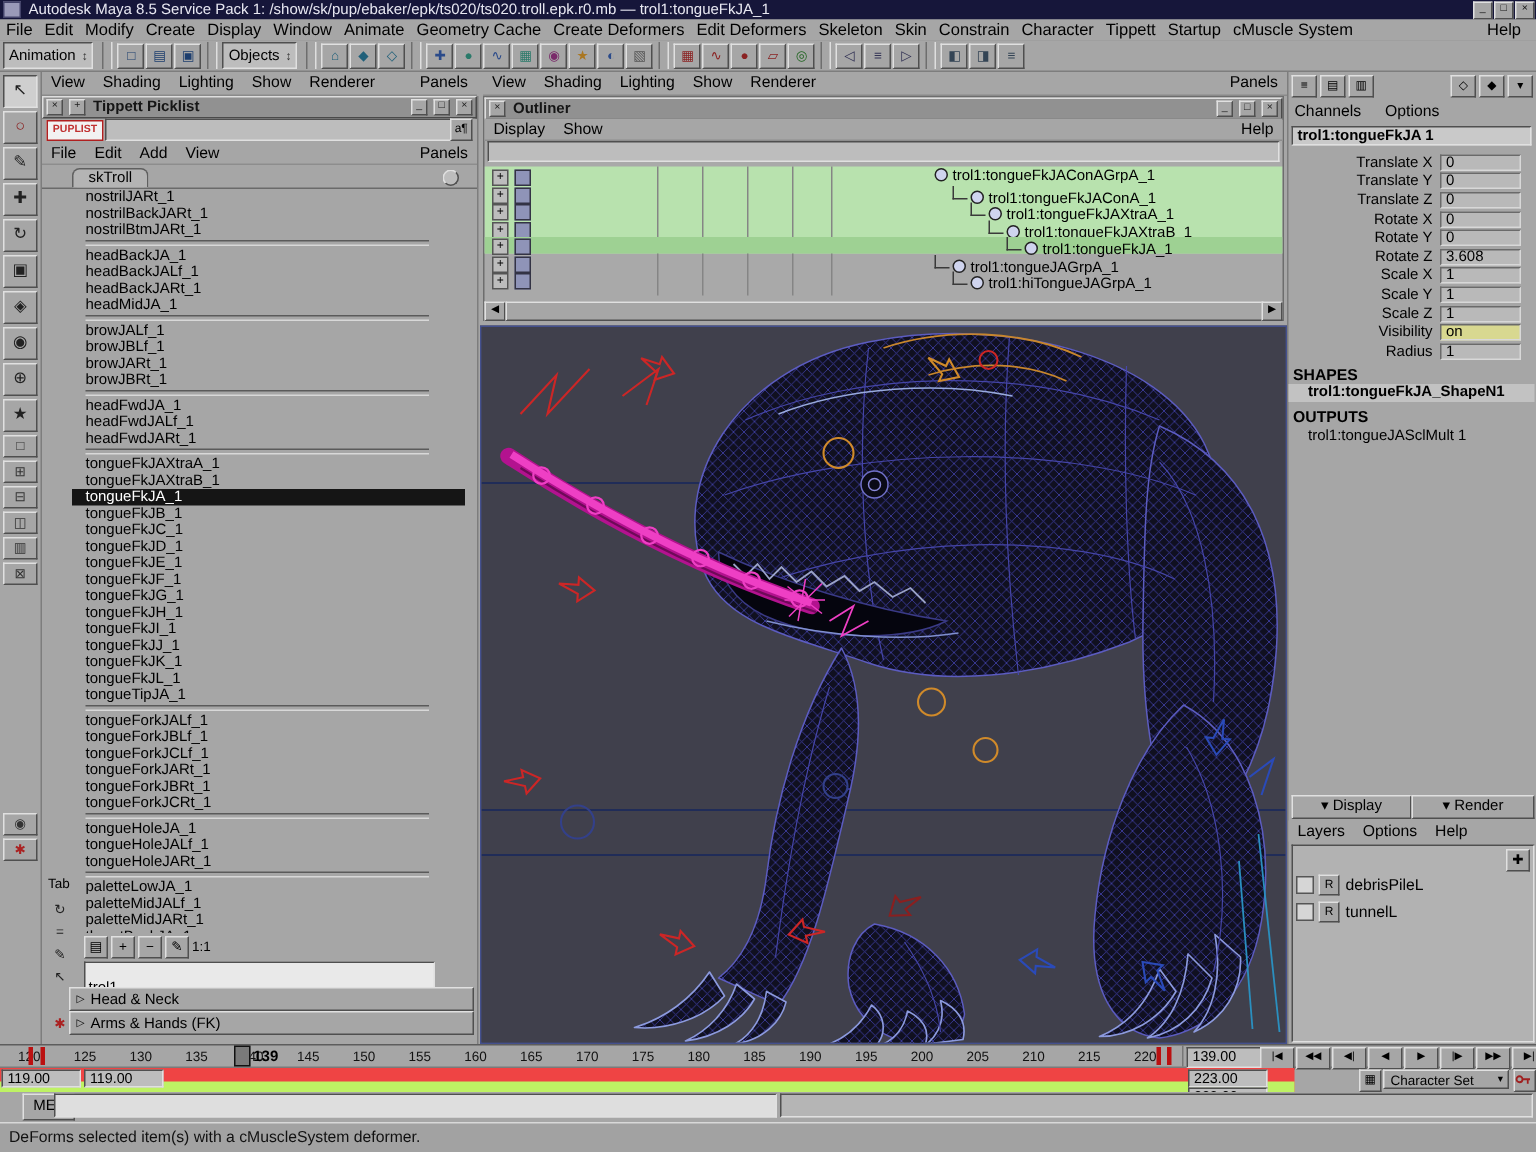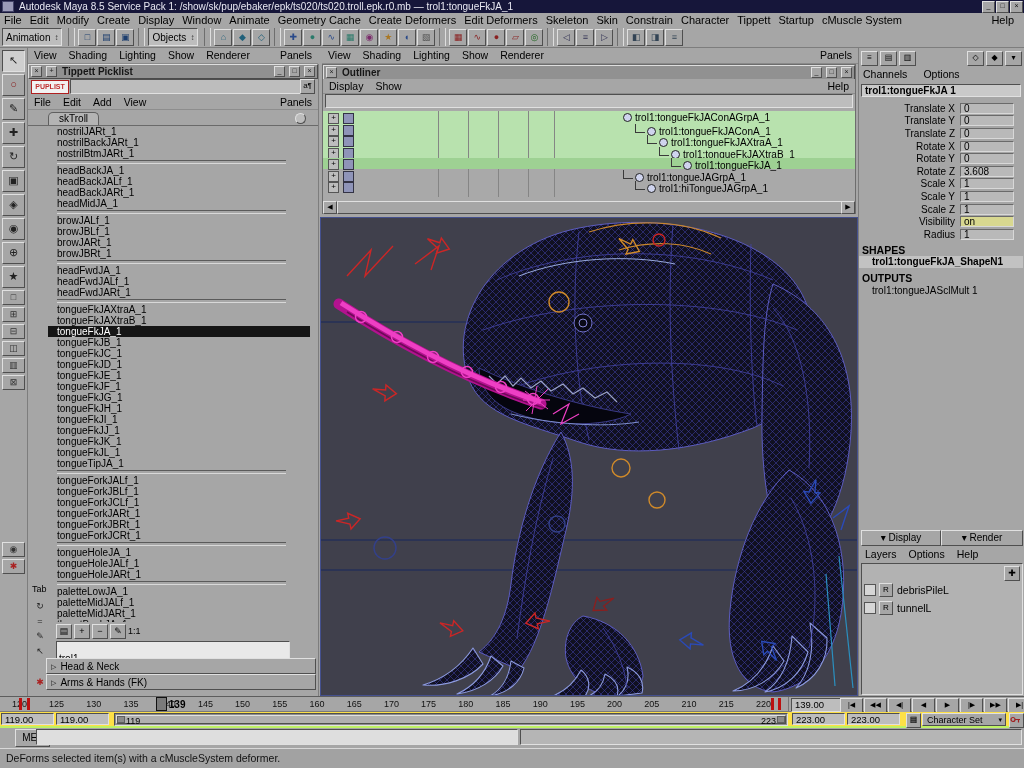--- a/index.html
+++ b/index.html
@@ -138,21 +138,21 @@
   .tick{position:absolute;top:2px;width:20px;text-align:center;font-size:9px;color:#111;}
   .keytick{position:absolute;top:1px;width:3px;height:12px;background:#bb1111;}
   .tmarker{position:absolute;top:0;width:11px;height:14px;background:#7a7a7a;border:1px solid #111;box-sizing:border-box;}
   .tmlabel{position:absolute;top:2px;font-size:10px;font-weight:bold;}
   #ts-time{position:absolute;left:791px;top:1px;width:45px;height:12px;background:#bdbdbd;
            border:1px solid;border-color:#4f4f4f #e0e0e0 #e0e0e0 #4f4f4f;font-size:9.5px;line-height:11px;padding-left:3px;}
   #ts-transport{position:absolute;left:840px;top:1px;display:flex;}
   .tpbtn{width:21px;height:13px;margin-right:1px;background:#a6a6a6;border:1px solid;
          border-color:#e0e0e0 #4f4f4f #4f4f4f #e0e0e0;font-size:7px;line-height:12px;text-align:center;}
   
-  #rangeslider{left:0;top:712px;width:1024px;height:16px;background:#fde047;border-bottom:2px solid #bef264;box-sizing:border-box;}
+  #rangeslider{left:0;top:712px;width:863px;height:16px;background:#ef4444;border-bottom:7px solid #bef264;box-sizing:border-box;}
   .rfield{width:53px;height:12px;background:#bdbdbd;border:1px solid;border-color:#4f4f4f #e0e0e0 #e0e0e0 #4f4f4f;
           font-size:9.5px;line-height:11px;padding-left:3px;box-sizing:border-box;display:inline-block;margin-right:2px;}
   #rs-left{position:absolute;left:1px;top:1px;}
   #rs-right{position:absolute;left:792px;top:1px;}
   #rs-track{position:absolute;left:114px;top:1px;width:674px;height:13px;background:#8e8e8e;
             border:1px solid;border-color:#4f4f4f #e0e0e0 #e0e0e0 #4f4f4f;box-sizing:border-box;}
   #rs-handle{position:absolute;left:1px;right:1px;top:1px;bottom:1px;background:#b0b0b0;border:1px solid;
              border-color:#e0e0e0 #4f4f4f #4f4f4f #e0e0e0;font-size:9px;line-height:9px;}
   .rgrip{position:absolute;top:0;bottom:0;width:6px;background:#8a8a8a;border:1px solid #5f5f5f;}
   #rs-slabel{position:absolute;left:9px;top:1px;}
@@ -642,28 +642,20 @@
         <div class="tpbtn">◀</div>
         <div class="tpbtn">▶</div>
         <div class="tpbtn">|▶</div>
         <div class="tpbtn">▶▶</div>
         <div class="tpbtn">▶|</div>
       </div>
   </div>
 
   <div id="rangeslider" class="abs">
     <div id="rs-left"><div class="rfield">119.00</div><div class="rfield">119.00</div></div>
-    <div id="rs-track">
-      <div id="rs-handle">
-        <span class="rgrip" style="left:0;"></span>
-        <span id="rs-slabel">119</span>
-        <span id="rs-elabel">223</span>
-        <span class="rgrip" style="right:0;"></span>
-      </div>
-    </div>
     <div id="rs-right"><div class="rfield">223.00</div><div class="rfield">223.00</div></div>
     <div id="cs-icon">▦</div>
     <div id="charset">
       <span>Character Set</span>
       <span class="ddarr">▾</span>
     </div>
     <div id="autokey">
       <svg width="11" height="11" viewBox="0 0 11 11">
         <circle cx="3" cy="5.5" r="2" fill="none" stroke="#a02020" stroke-width="1.2"></circle>
         <path d="M5,5.5 H10 M8.5,5.5 V8.5" stroke="#a02020" stroke-width="1.2" fill="none"></path>

